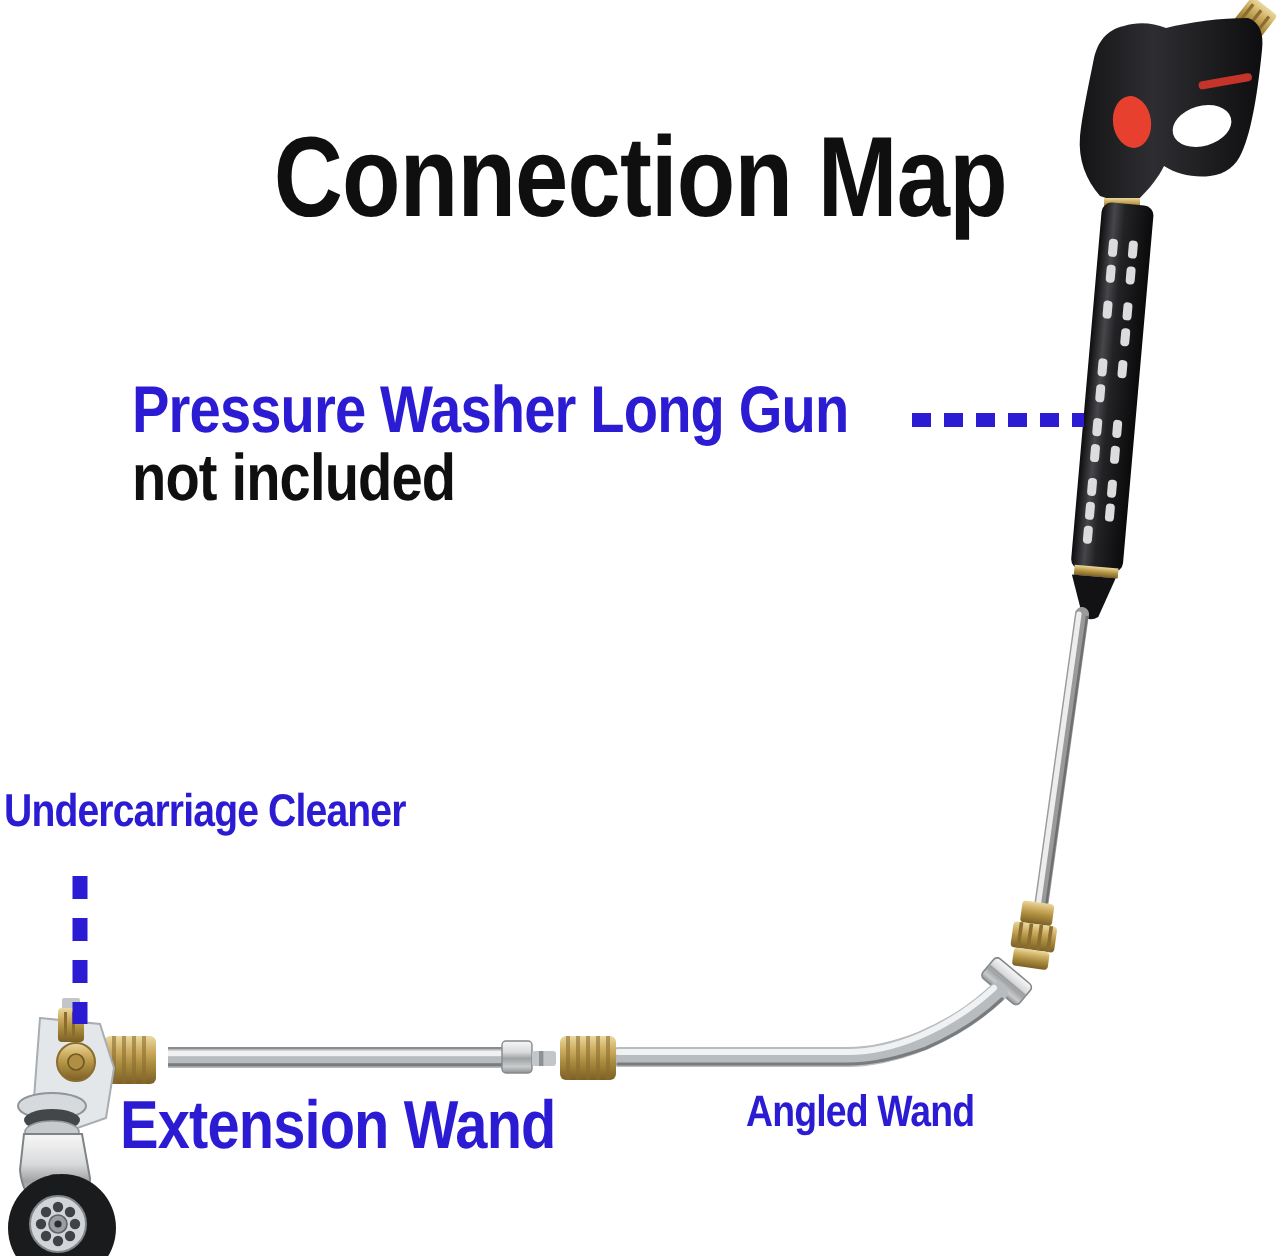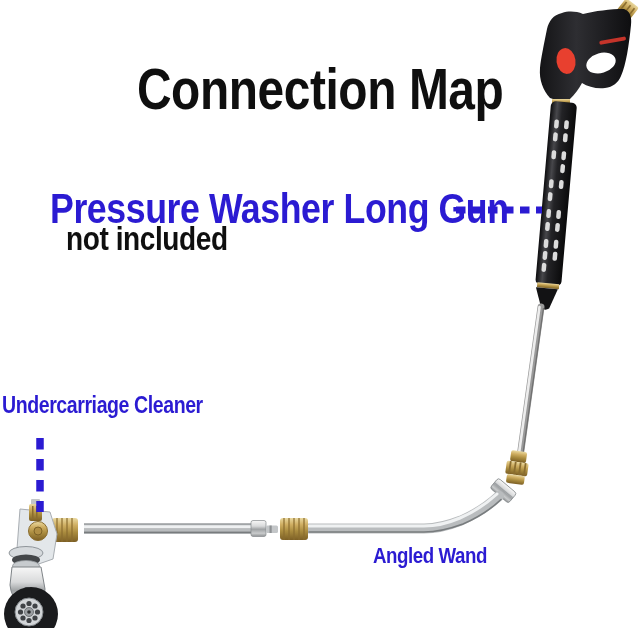--- a/index.html
+++ b/index.html
@@ -3,21 +3,21 @@
 <meta charset="utf-8">
 <style>
   html,body{margin:0;padding:0;background:#fff;}
   .stage{position:relative;width:640px;height:628px;background:#fff;overflow:hidden;
          font-family:"Liberation Sans",sans-serif;}
   .stage svg{position:absolute;left:0;top:0;}
   .lbl{position:absolute;font-weight:bold;line-height:1;white-space:nowrap;letter-spacing:-0.5px;}
   .cond{display:inline-block;transform:scaleX(0.85);transform-origin:0 50%;}
   .title{left:0;width:640px;top:61px;text-align:center;font-size:57px;color:var(--text-black,#0f0f0f);}
   .title .cond{transform:scaleX(0.84);transform-origin:50% 50%;}
-  .gun-label{left:50px;top:188px;font-size:42px;color:var(--label-blue,#2b1bd2);}
+  .gun-label{left:66px;top:188px;font-size:33px;color:var(--label-blue,#2b1bd2);}
   .gun-note{left:66px;top:222px;font-size:33px;color:var(--text-black,#0f0f0f);}
   .uc-label{left:2px;top:394px;font-size:23px;color:var(--label-blue,#2b1bd2);}
   .ext-label{left:60px;top:546px;font-size:34px;color:var(--label-blue,#2b1bd2);}
   .ang-label{left:373px;top:545px;font-size:22px;color:var(--label-blue,#2b1bd2);}
 </style>
 </head>
 <body>
 
 <div class="stage">
 
@@ -198,17 +198,20 @@
   </div>
   <div class="lbl gun-label">
     <span class="cond">Pressure Washer Long Gun</span>
   </div>
   <div class="lbl gun-note">
     <span class="cond">not included</span>
   </div>
   <div class="lbl uc-label">
     <span class="cond">Undercarriage Cleaner</span>
   </div>
+  <div class="lbl ext-label">
+    <span class="cond">Extension Wand</span>
+  </div>
   <div class="lbl ang-label">
     <span class="cond">Angled Wand</span>
   </div>
 
 </div>
 
 </body></html>

